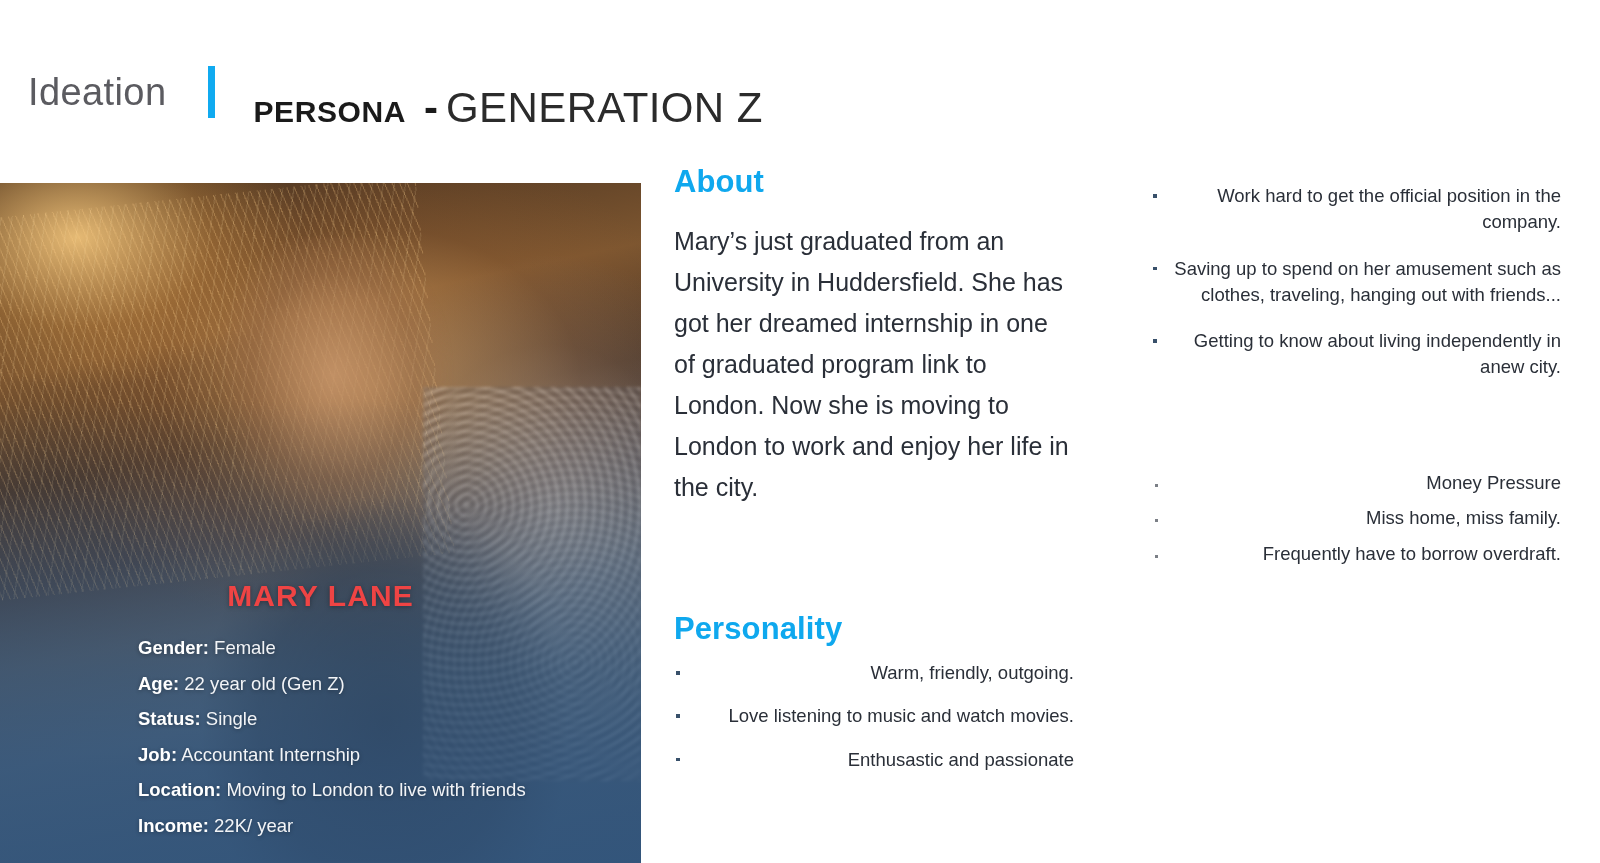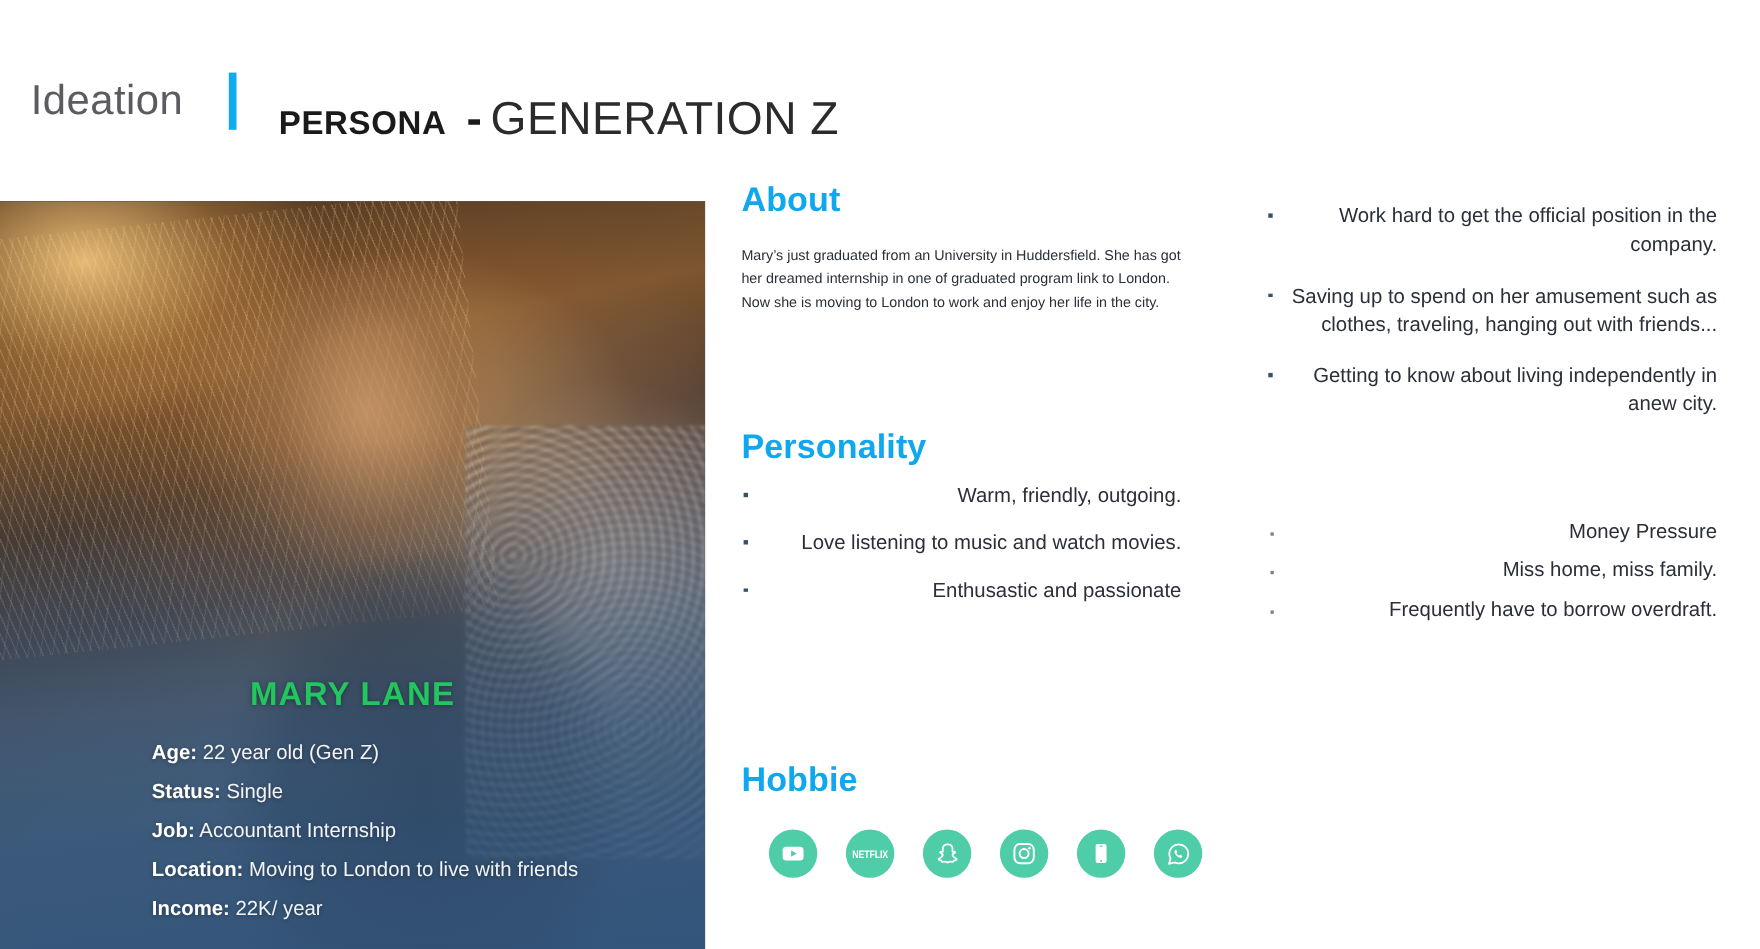--- a/index.html
+++ b/index.html
@@ -149,21 +149,21 @@
   }
 
   .photo-content {
     position: absolute;
     left: 0; bottom: 0;
     width: 100%;
     padding: 0 0 28px 0;
   }
   .persona-name {
     text-align: center;
-    color: #22c55e;
+    color: #ef4444;
     font-size: 30px;
     font-weight: 700;
     letter-spacing: 1.1px;
     margin-bottom: 26px;
     text-shadow: 0 1px 5px rgba(0,0,0,0.35);
   }
   .persona-facts {
     padding-left: 138px;
   }
   .fact-row {
@@ -191,21 +191,21 @@
 
   .sec-heading {
     color: #0FA8EE;
     font-size: 31px;
     font-weight: 700;
     letter-spacing: 0.1px;
     line-height: 1.1;
   }
 
   .sec-body {
-    font-size: 13px;
+    font-size: 25px;
     color: #2a2f38;
     line-height: 1.64;
     font-weight: 400;
   }
 
   .about-block { margin-top: 22px; }
 
   
   ul.blist {
     list-style: none;
@@ -296,20 +296,24 @@
     <div class="photo-bg"></div>
     <div class="photo-hair"></div>
     <div class="photo-figure"></div>
     <div class="photo-texture"></div>
     <div class="photo-overlay"></div>
 
     <div class="photo-content">
       <div class="persona-name">MARY LANE</div>
       <div class="persona-facts">
         <div class="fact-row">
+          <span class="fact-label">Gender:</span>
+          <span class="fact-value">Female</span>
+        </div>
+        <div class="fact-row">
           <span class="fact-label">Age:</span>
           <span class="fact-value">22 year old (Gen Z)</span>
         </div>
         <div class="fact-row">
           <span class="fact-label">Status:</span>
           <span class="fact-value">Single</span>
         </div>
         <div class="fact-row">
           <span class="fact-label">Job:</span>
           <span class="fact-value">Accountant Internship</span>

